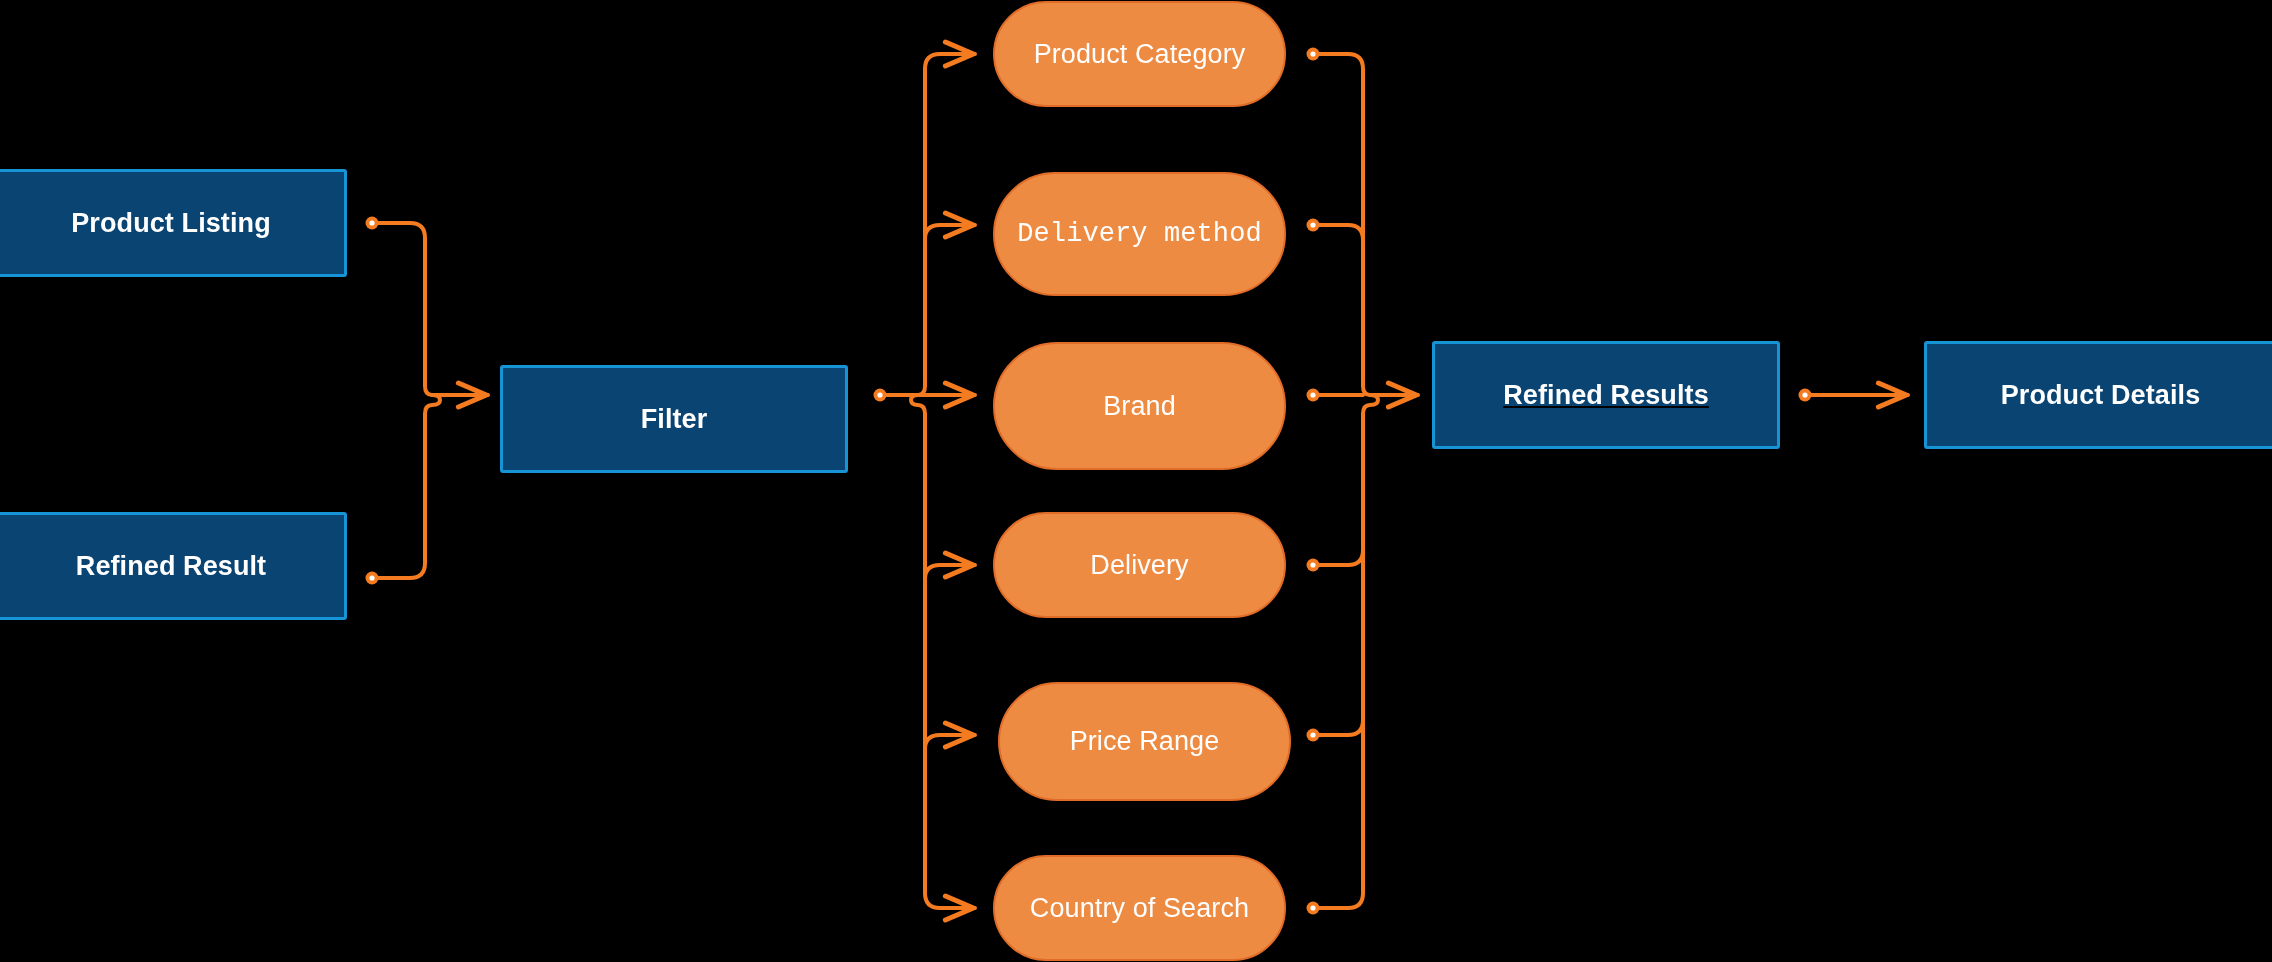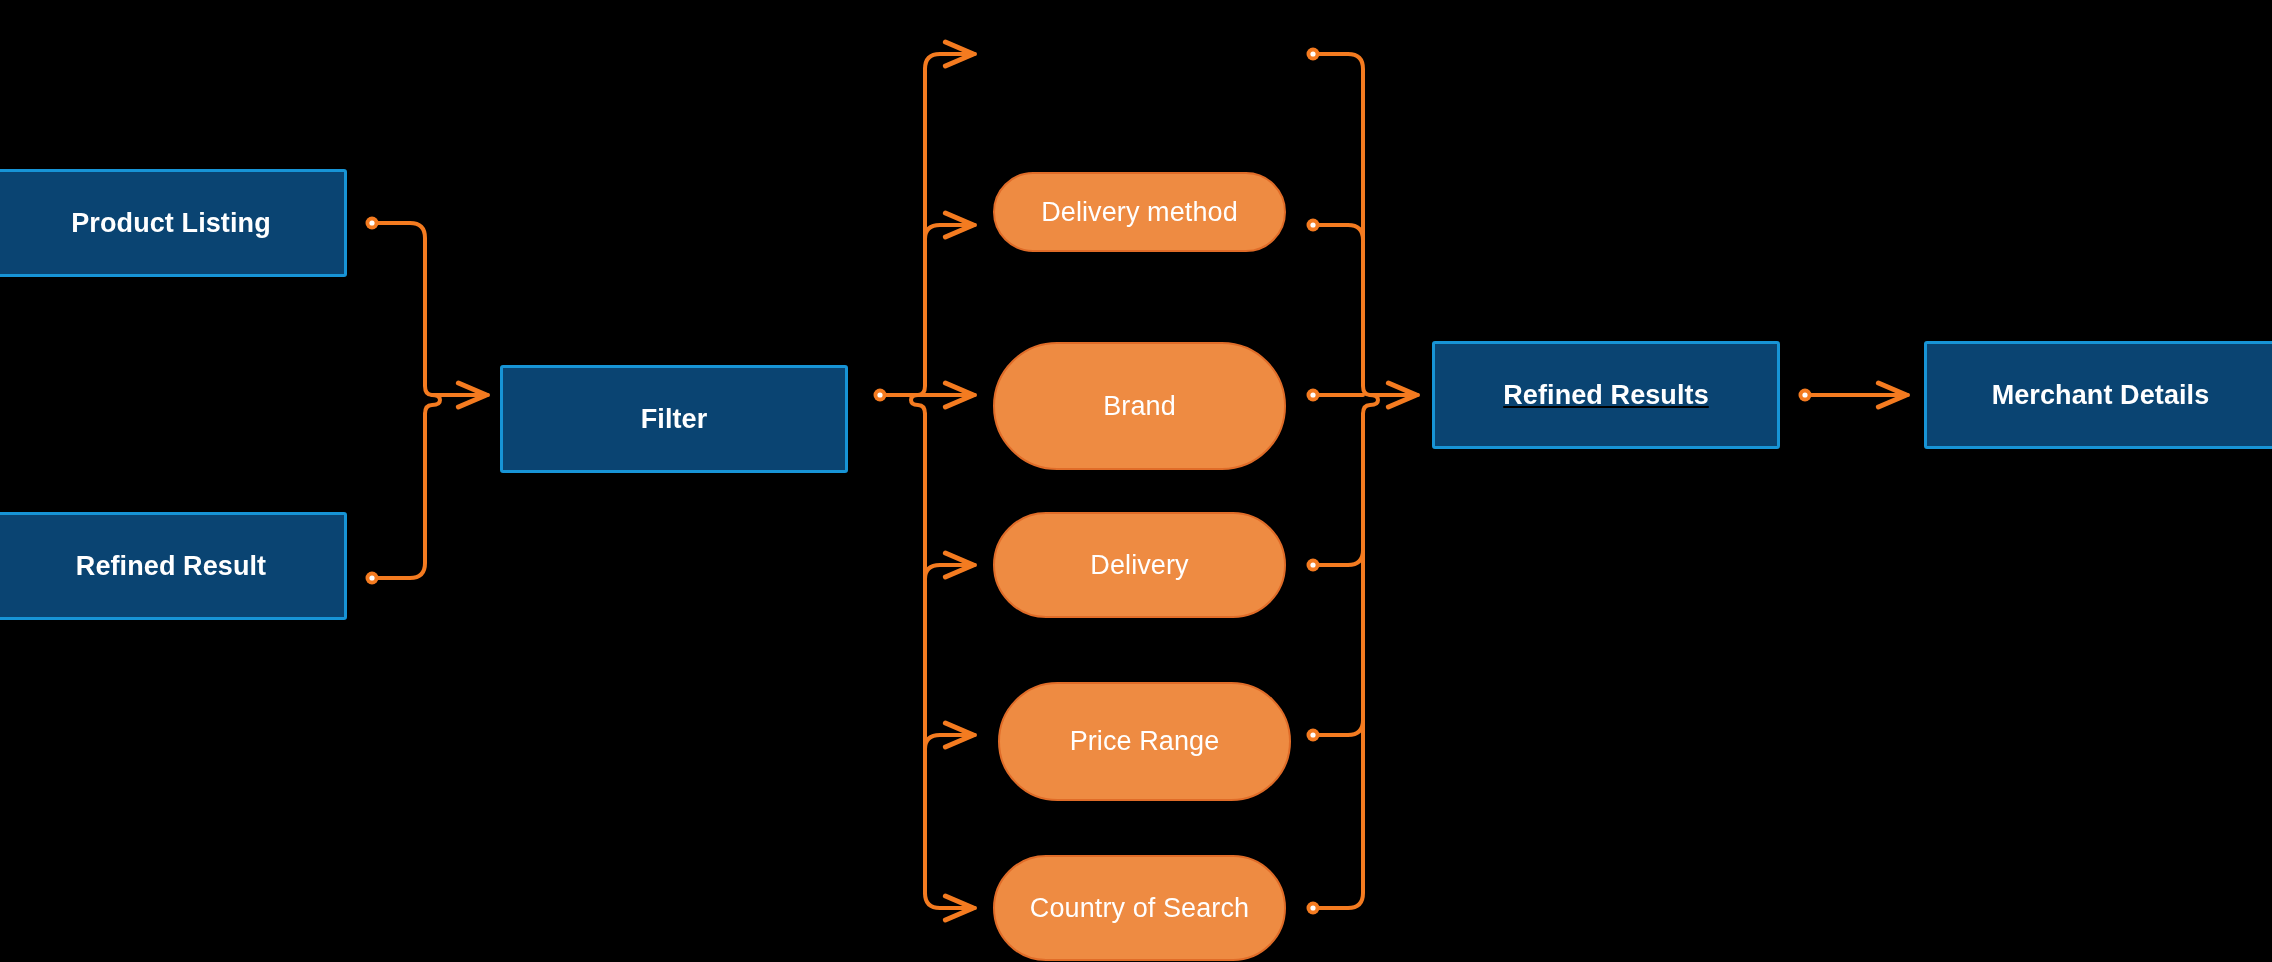--- a/index.html
+++ b/index.html
@@ -155,22 +155,25 @@
   </div>
 
   <div class="node node-rect" style="left:-5px; top:512px; width:352px; height:108px;">
     <span class="node-label">Refined Result</span>
   </div>
 
   <div class="node node-rect" style="left:500px; top:341px; width:348px; height:108px;margin-top:24px;">
     <span class="node-label">Filter</span>
   </div>
 
+  <div class="node node-pill" style="left:993px; top:1px; width:293px; height:106px;">
+    <span class="node-label pill-label">Product Category</span>
+  </div>
 
-  <div class="node node-pill" style="left:993px; top:172px; width:293px; height:80px;">
+  <div class="node node-pill" style="left:993px; top:172px; width:293px; height:124px;font-family:Liberation Mono, monospace;">
     <span class="node-label pill-label">Delivery method</span>
   </div>
 
   <div class="node node-pill" style="left:993px; top:342px; width:293px; height:128px;">
     <span class="node-label pill-label">Brand</span>
   </div>
 
   <div class="node node-pill" style="left:993px; top:512px; width:293px; height:106px;">
     <span class="node-label pill-label">Delivery</span>
   </div>
@@ -181,16 +184,16 @@
 
   <div class="node node-pill" style="left:993px; top:855px; width:293px; height:106px;">
     <span class="node-label pill-label">Country of Search</span>
   </div>
 
   <div class="node node-rect" style="left:1432px; top:341px; width:348px; height:108px;text-decoration:underline;">
     <span class="node-label">Refined Results</span>
   </div>
 
   <div class="node node-rect" style="left:1924px; top:341px; width:353px; height:108px;">
-    <span class="node-label">Merchant Details</span>
+    <span class="node-label">Product Details</span>
   </div>
 
 </div>
 
 </body></html>

